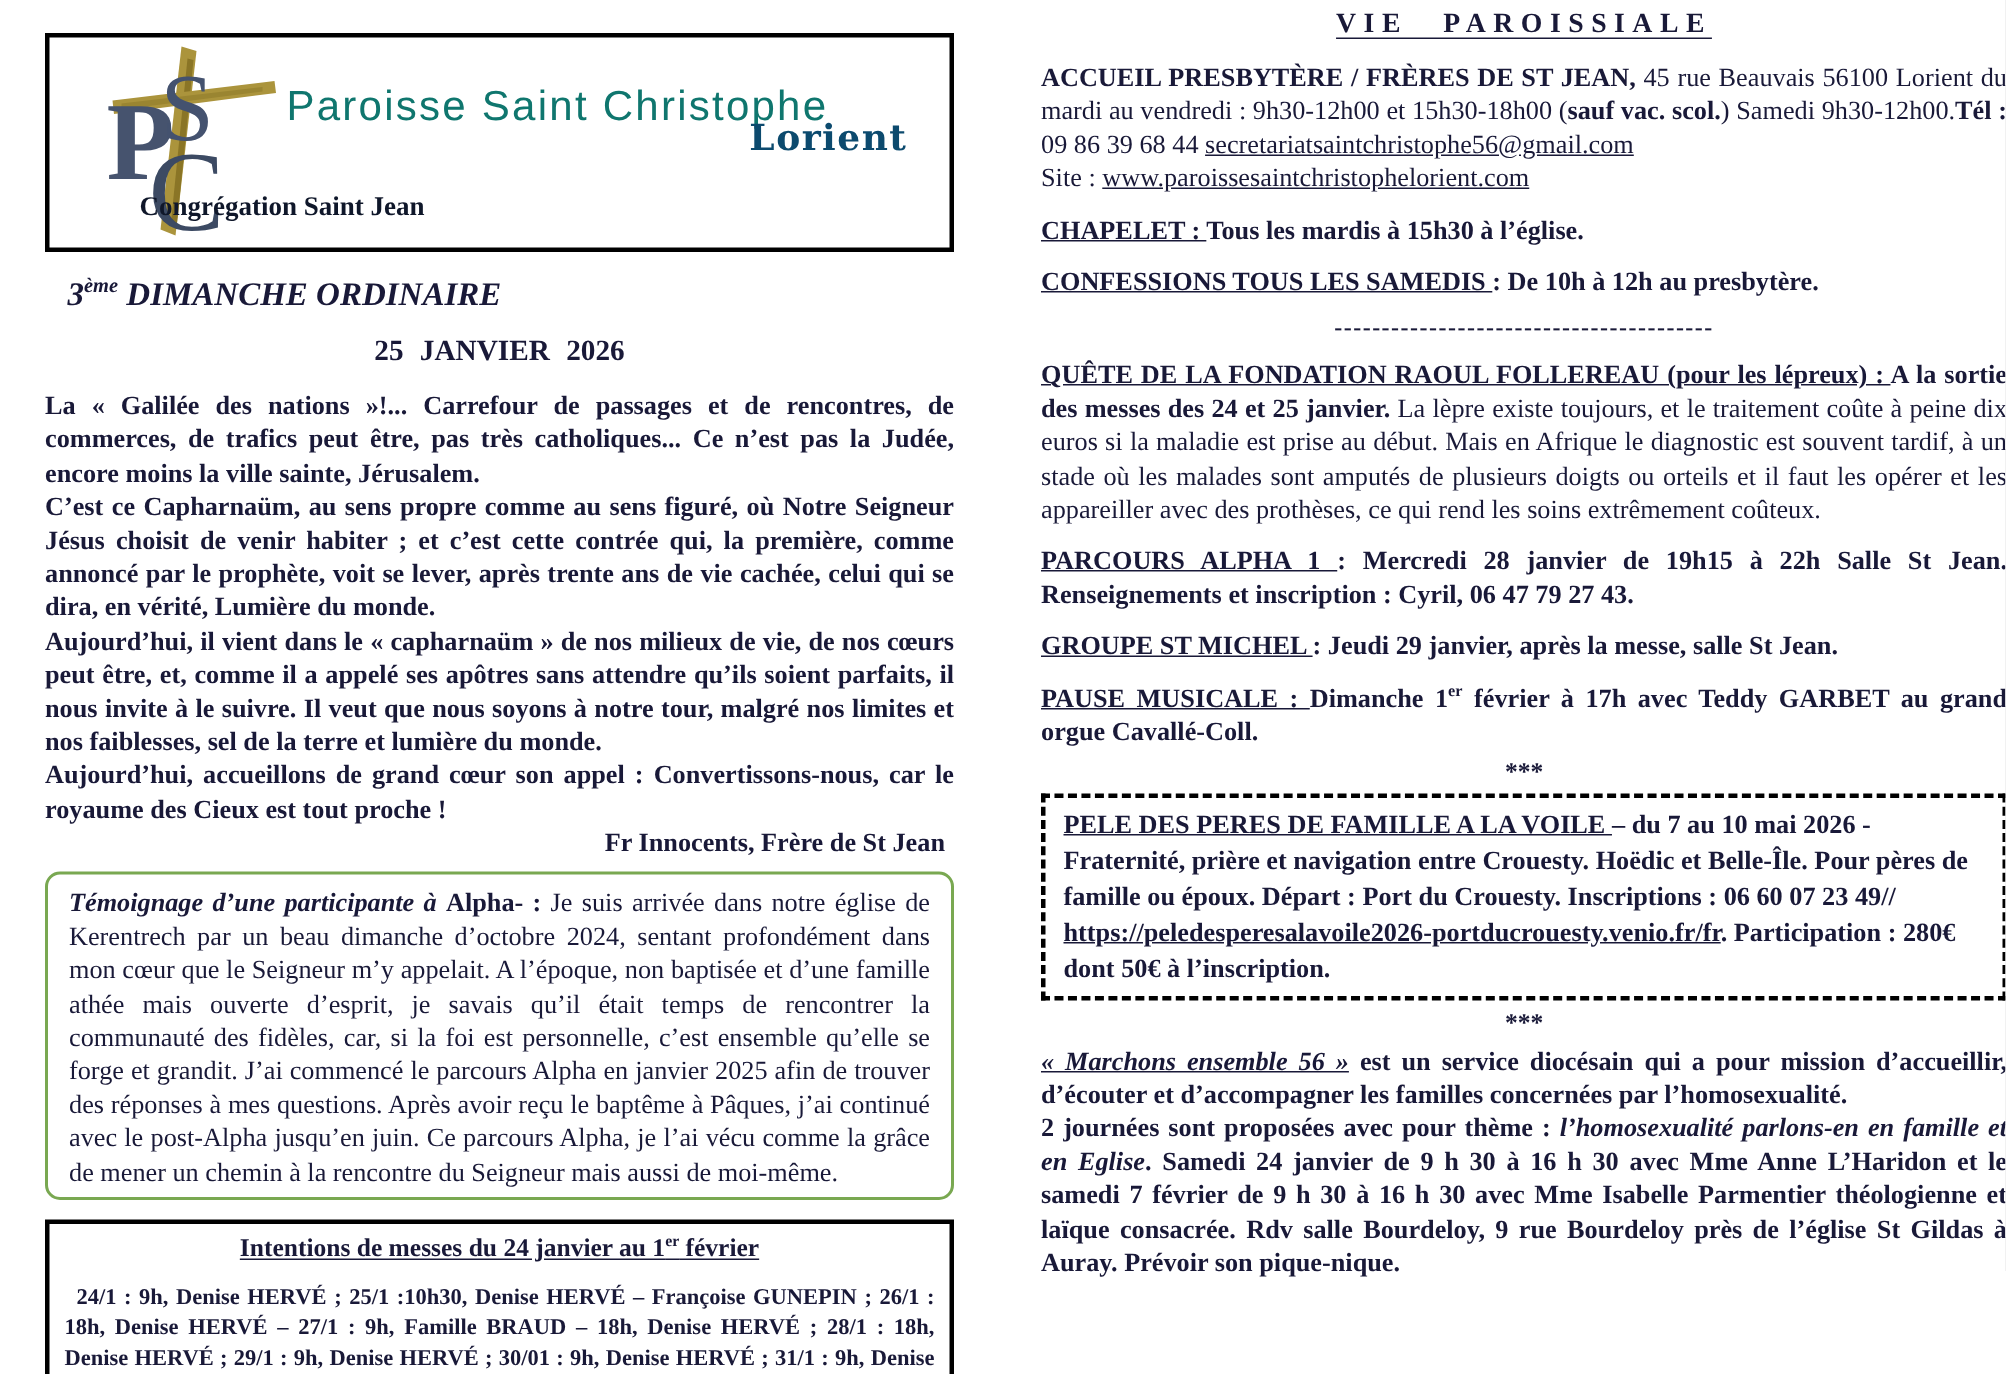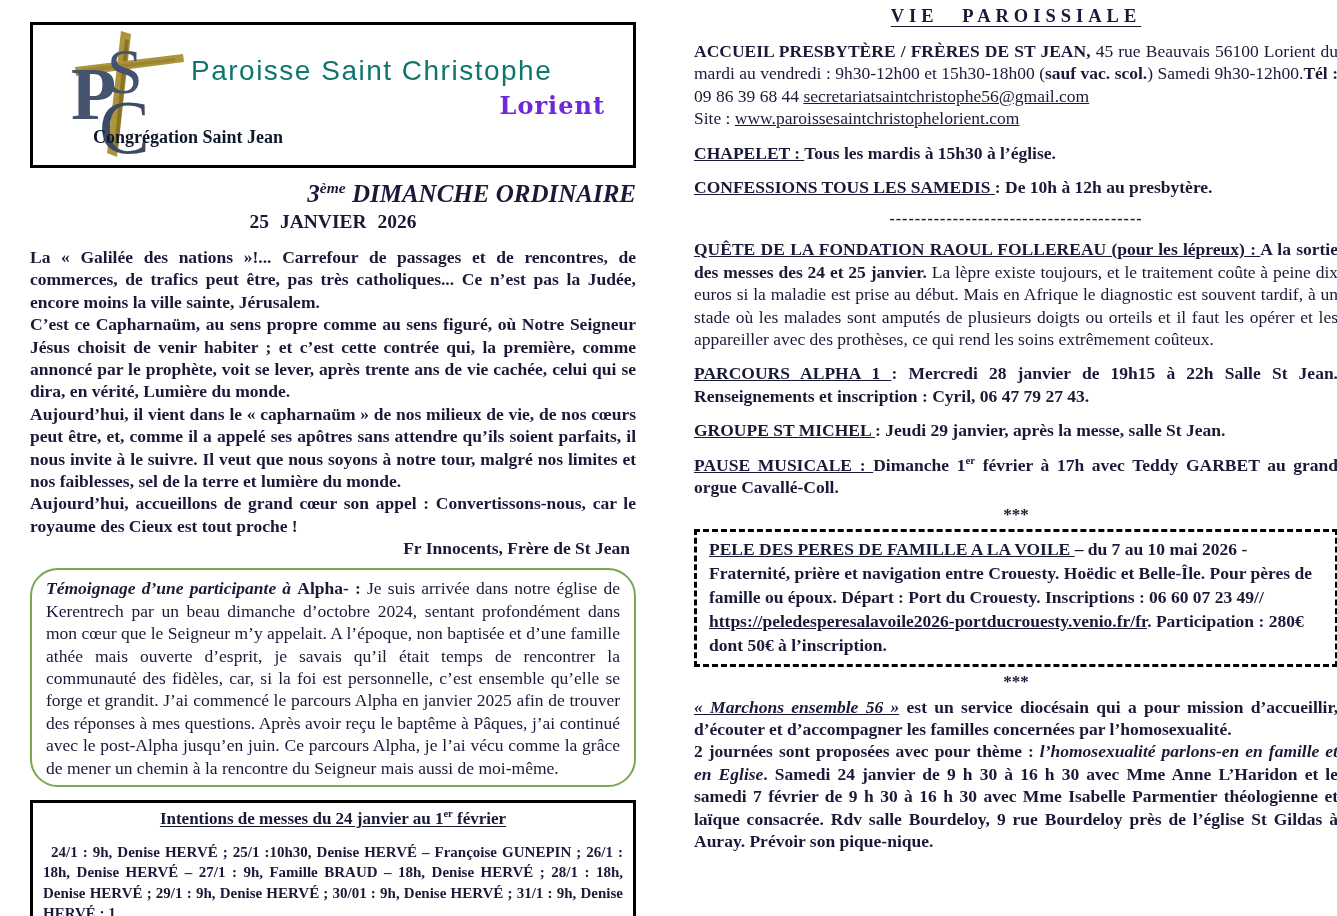--- a/index.html
+++ b/index.html
@@ -10,33 +10,33 @@
   .u{text-decoration:underline;}
   .sup{vertical-align:super;font-size:0.62em;line-height:0;}
   .col-left{position:absolute;left:30px;top:22px;width:606px;}
   .col-right{position:absolute;left:694px;top:6px;width:644px;}
 
   
   .logo-box{border:3px solid #000;height:140px;position:relative;margin-bottom:12px;background:#fff;}
   .monogram{position:absolute;left:38px;top:2px;}
   .logo-title{position:absolute;left:158px;top:30px;font-family:"Liberation Sans",sans-serif;
               font-size:28px;color:#0f766e;letter-spacing:1.5px;white-space:nowrap;}
-  .logo-city{position:absolute;right:28px;top:66px;font-family:"DejaVu Serif",serif;font-weight:bold;
-             font-size:24px;color:#6d28d9;letter-spacing:1px;}
+  .logo-city{position:absolute;right:28px;top:52px;font-family:"DejaVu Serif",serif;font-weight:bold;
+             font-size:24px;color:#0c4a6e;letter-spacing:1px;}
   .logo-sub{position:absolute;left:60px;right:0;top:102px;font-weight:bold;
             font-size:18px;color:#0f172a;font-family:"Liberation Serif",serif;}
 
-  .main-title{text-align:right;font-size:25px;margin:0;}
+  .main-title{text-align:left;font-size:22px;margin:15px;}
   .main-date{text-align:center;font-size:19.5px;font-weight:bold;margin:3px 0 0;word-spacing:6px;}
 
   .body-text{margin-top:13px;font-size:17.5px;line-height:22.4px;text-align:justify;font-weight:bold;}
   .body-text p{margin:0;}
   .signature{text-align:right;font-weight:bold;font-size:17.5px;padding-right:6px;margin-top:1px;}
 
-  .temoignage-box{margin-top:9px;border:2.5px solid #79a851;border-radius:28px;padding:7px 14px 6px;
+  .temoignage-box{margin-top:9px;border:2.5px solid #79a851;border-radius:10px;padding:7px 14px 6px;
                   font-size:17.5px;line-height:22.4px;text-align:justify;font-weight:normal;}
   .temoignage-sig{text-align:right;font-weight:bold;padding-right:40px;}
 
   .intentions-box{margin-top:13px;border:3px solid #000;padding:6px 10px 8px;}
   .intentions-title{text-align:center;font-size:17px;margin:0 0 13px;}
   .intentions-title .inner{text-decoration:underline;font-weight:bold;text-underline-offset:2px;}
   .intentions-body{font-weight:bold;font-size:15px;line-height:20.5px;text-align:justify;margin:0;text-indent:8px;}
 
   
   .vp-title{text-align:center;font-weight:bold;font-size:18.5px;letter-spacing:5px;word-spacing:14px;

